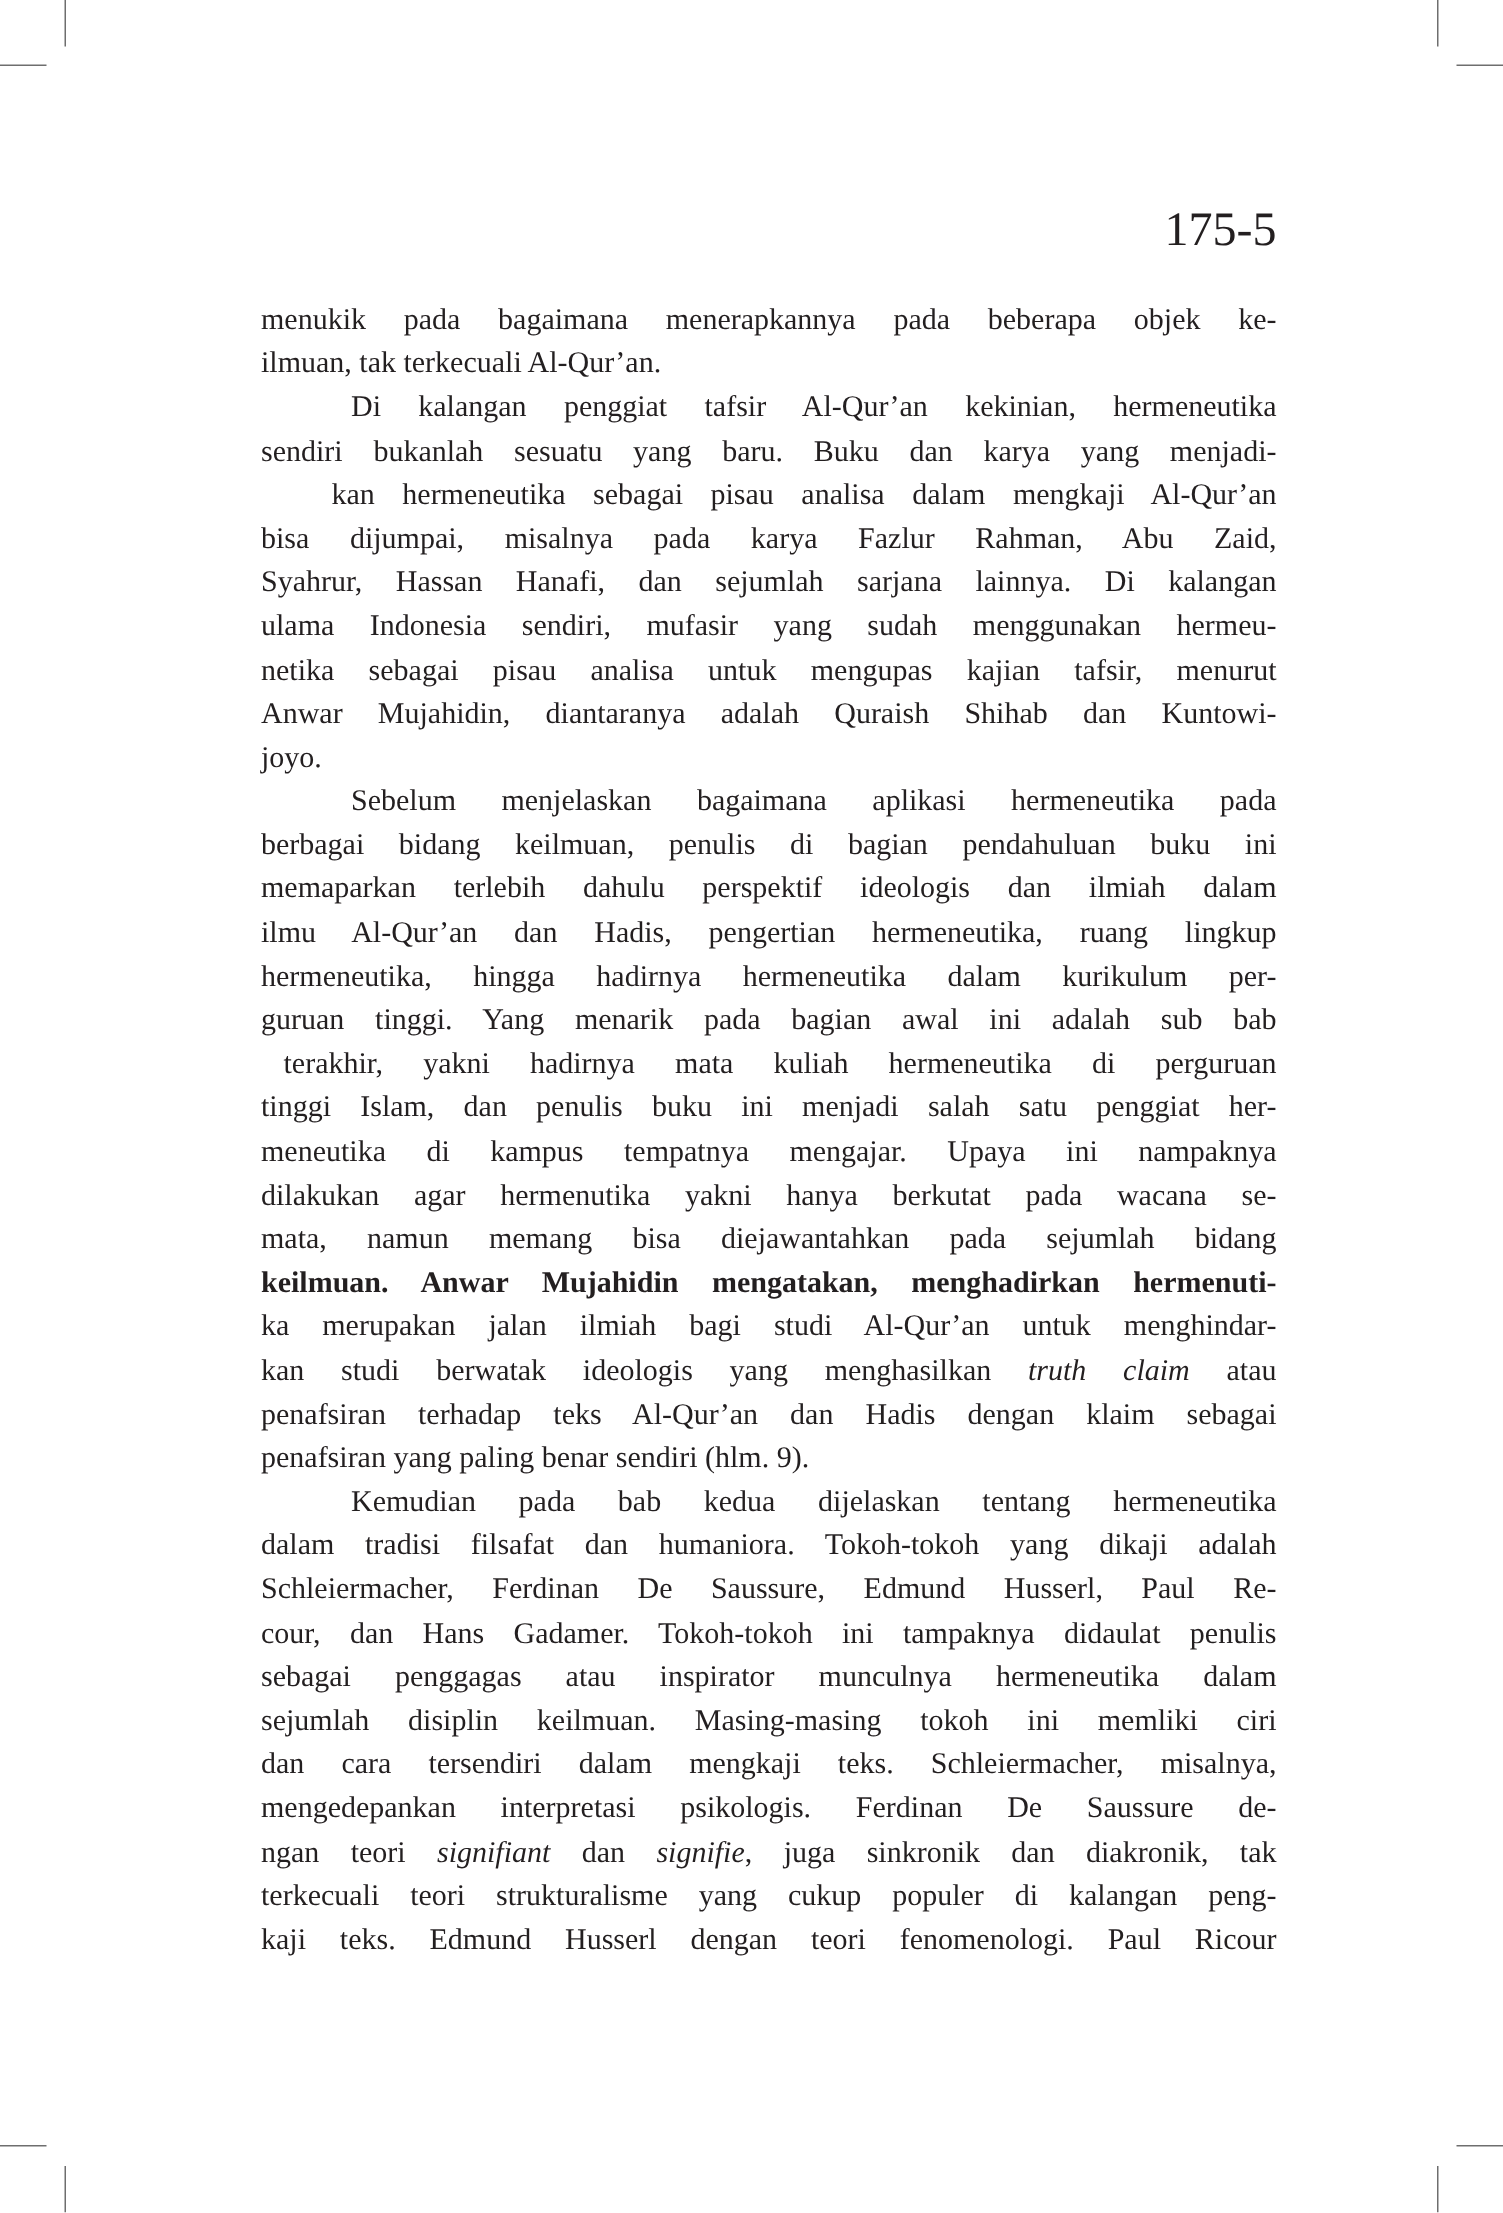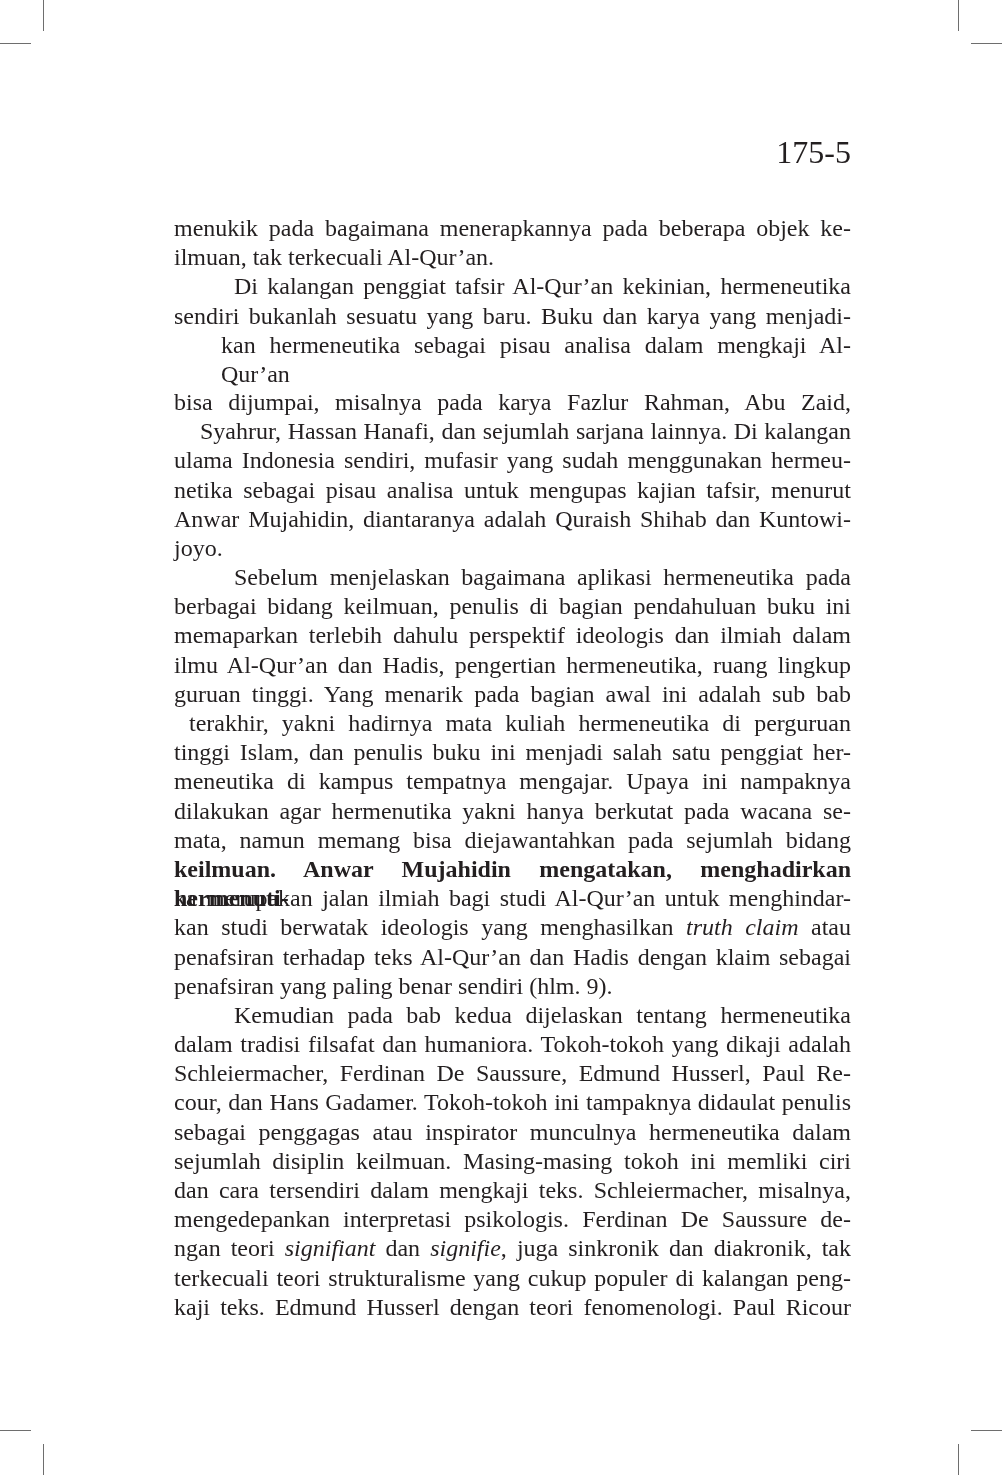--- a/index.html
+++ b/index.html
@@ -1,20 +1,20 @@
 <!DOCTYPE html>
 <html><head>
 <meta charset="utf-8">
 <style>
   html, body { margin: 0; padding: 0; background: #ffffff; }
   body { width: 1002px; height: 1475px; position: relative; overflow: hidden;
          font-family: "Liberation Serif", "DejaVu Serif", serif; color: #231f20; }
   .crop { position: absolute; background: #6e6e6e; }
   .page-number { position: absolute; top: 138px; right: 151px; font-size: 32px; line-height: 29px; }
-  .body-text { position: absolute; left: 174px; top: 214px; width: 677px; font-size: 24px; line-height: 29.2px; }
+  .body-text { position: absolute; left: 174px; top: 199px; width: 677px; font-size: 20px; line-height: 29.2px; }
   .line { display: block; white-space: nowrap; height: 29.2px; text-align: justify; text-align-last: justify; }
   .line.last { text-align-last: left; }
   .line.indent { padding-left: 60px; }
   .line span.seg { white-space: normal; }
   em { font-style: italic; }
 </style>
 </head>
 <body>
 
 <div class="crop" style="left:43px;top:0;width:1px;height:31px;"></div>
@@ -30,32 +30,33 @@
 
 <div class="body-text" id="body-text">
     <div>
       <div class="line" style="white-space: normal;"><span class="seg"><span>menukik pada bagaimana menerapkannya pada beberapa objek ke-</span></span></div>
       <div class="line last" style="white-space: normal;"><span class="seg"><span>ilmuan, tak terkecuali Al-Qur’an.</span></span></div>
     </div>
     <div>
       <div class="line indent" style="white-space: normal;"><span class="seg"><span>Di kalangan penggiat tafsir Al-Qur’an kekinian, hermeneutika</span></span></div>
       <div class="line" style="white-space: normal;"><span class="seg"><span>sendiri bukanlah sesuatu yang baru. Buku dan karya yang menjadi-</span></span></div>
       <div class="line" style="white-space: normal; margin-left: 47px;"><span class="seg"><span>kan hermeneutika sebagai pisau analisa dalam mengkaji Al-Qur’an</span></span></div>
-      <div class="line" style="white-space: normal; margin-top: 28px;"><span class="seg"><span>bisa dijumpai, misalnya pada karya Fazlur Rahman, Abu Zaid,</span></span></div>
-      <div class="line" style="white-space: normal; margin-left: 26px;"><span class="seg"><span>Syahrur, Hassan Hanafi, dan sejumlah sarjana lainnya. Di kalangan</span></span></div>
+      <div class="line" style="white-space: normal;"><span class="seg"><span>bisa dijumpai, misalnya pada karya Fazlur Rahman, Abu Zaid,</span></span></div>
+      <div class="line" style="white-space: normal;"><span class="seg"><span>Syahrur, Hassan Hanafi, dan sejumlah sarjana lainnya. Di kalangan</span></span></div>
       <div class="line" style="white-space: normal;"><span class="seg"><span>ulama Indonesia sendiri, mufasir yang sudah menggunakan hermeu-</span></span></div>
       <div class="line" style="white-space: normal;"><span class="seg"><span>netika sebagai pisau analisa untuk mengupas kajian tafsir, menurut</span></span></div>
       <div class="line" style="white-space: normal;"><span class="seg"><span>Anwar Mujahidin, diantaranya adalah Quraish Shihab dan Kuntowi-</span></span></div>
       <div class="line last" style="white-space: normal;"><span class="seg"><span>joyo.</span></span></div>
     </div>
     <div>
       <div class="line indent" style="white-space: normal;"><span class="seg"><span>Sebelum menjelaskan bagaimana aplikasi hermeneutika pada</span></span></div>
       <div class="line" style="white-space: normal;"><span class="seg"><span>berbagai bidang keilmuan, penulis di bagian pendahuluan buku ini</span></span></div>
       <div class="line" style="white-space: normal;"><span class="seg"><span>memaparkan terlebih dahulu perspektif ideologis dan ilmiah dalam</span></span></div>
       <div class="line" style="white-space: normal;"><span class="seg"><span>ilmu Al-Qur’an dan Hadis, pengertian hermeneutika, ruang lingkup</span></span></div>
+      <div class="line" style="white-space: normal;"><span class="seg"><span>hermeneutika, hingga hadirnya hermeneutika dalam kurikulum per-</span></span></div>
       <div class="line" style="white-space: normal;"><span class="seg"><span>guruan tinggi. Yang menarik pada bagian awal ini adalah sub bab</span></span></div>
       <div class="line" style="white-space: normal; margin-left: 15px;"><span class="seg"><span>terakhir, yakni hadirnya mata kuliah hermeneutika di perguruan</span></span></div>
       <div class="line" style="white-space: normal;"><span class="seg"><span>tinggi Islam, dan penulis buku ini menjadi salah satu penggiat her-</span></span></div>
       <div class="line" style="white-space: normal;"><span class="seg"><span>meneutika di kampus tempatnya mengajar. Upaya ini nampaknya</span></span></div>
       <div class="line" style="white-space: normal;"><span class="seg"><span>dilakukan agar hermenutika yakni hanya berkutat pada wacana se-</span></span></div>
       <div class="line" style="white-space: normal;"><span class="seg"><span>mata, namun memang bisa diejawantahkan pada sejumlah bidang</span></span></div>
       <div class="line" style="white-space: normal; font-weight: bold;"><span class="seg"><span>keilmuan. Anwar Mujahidin mengatakan, menghadirkan hermenuti-</span></span></div>
       <div class="line" style="white-space: normal;"><span class="seg"><span>ka merupakan jalan ilmiah bagi studi Al-Qur’an untuk menghindar-</span></span></div>
       <div class="line" style="white-space: normal;"><span class="seg"><span>kan studi berwatak ideologis yang menghasilkan </span><em>truth claim</em><span> atau</span></span></div>
       <div class="line" style="white-space: normal;"><span class="seg"><span>penafsiran terhadap teks Al-Qur’an dan Hadis dengan klaim sebagai</span></span></div>

